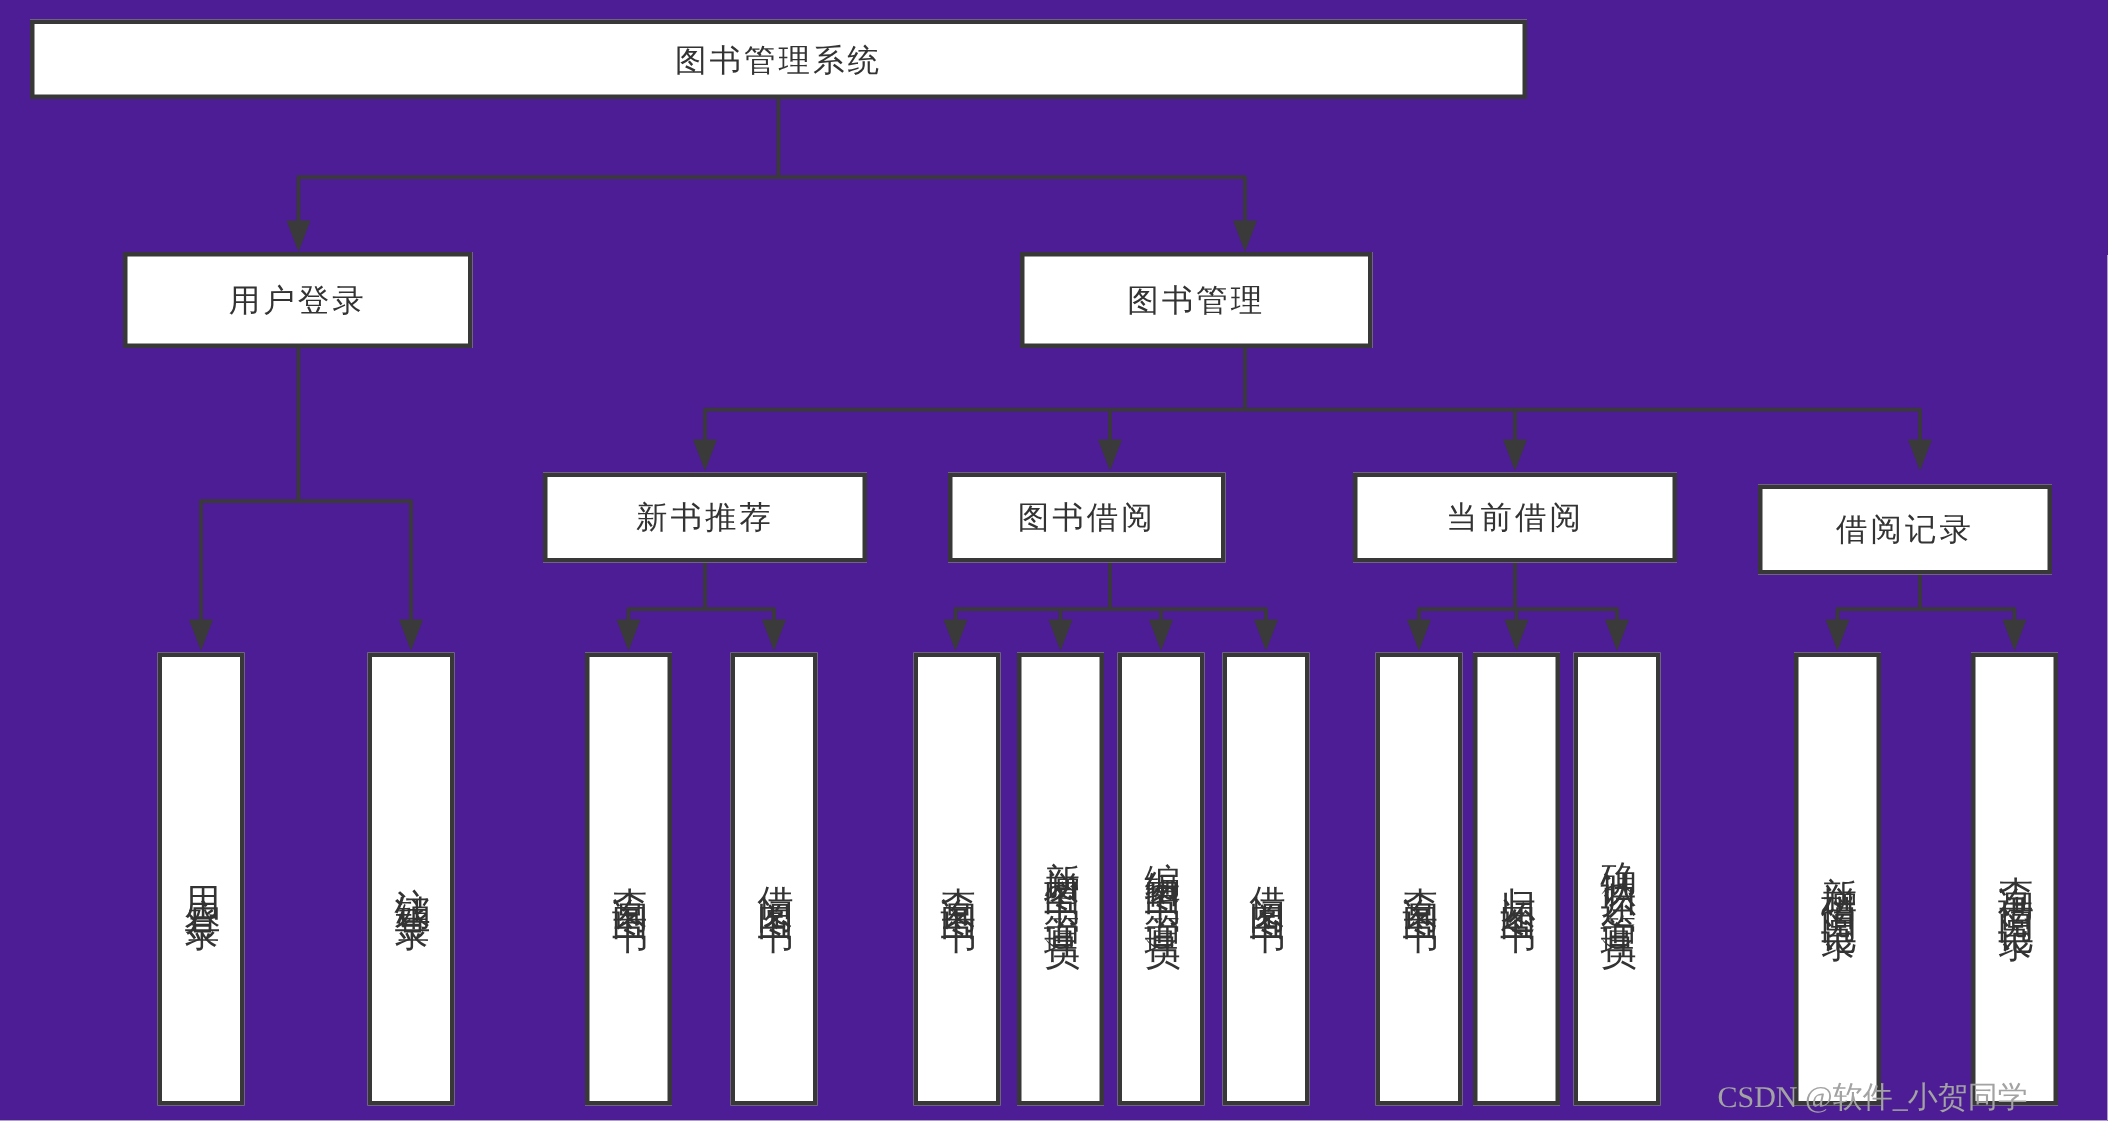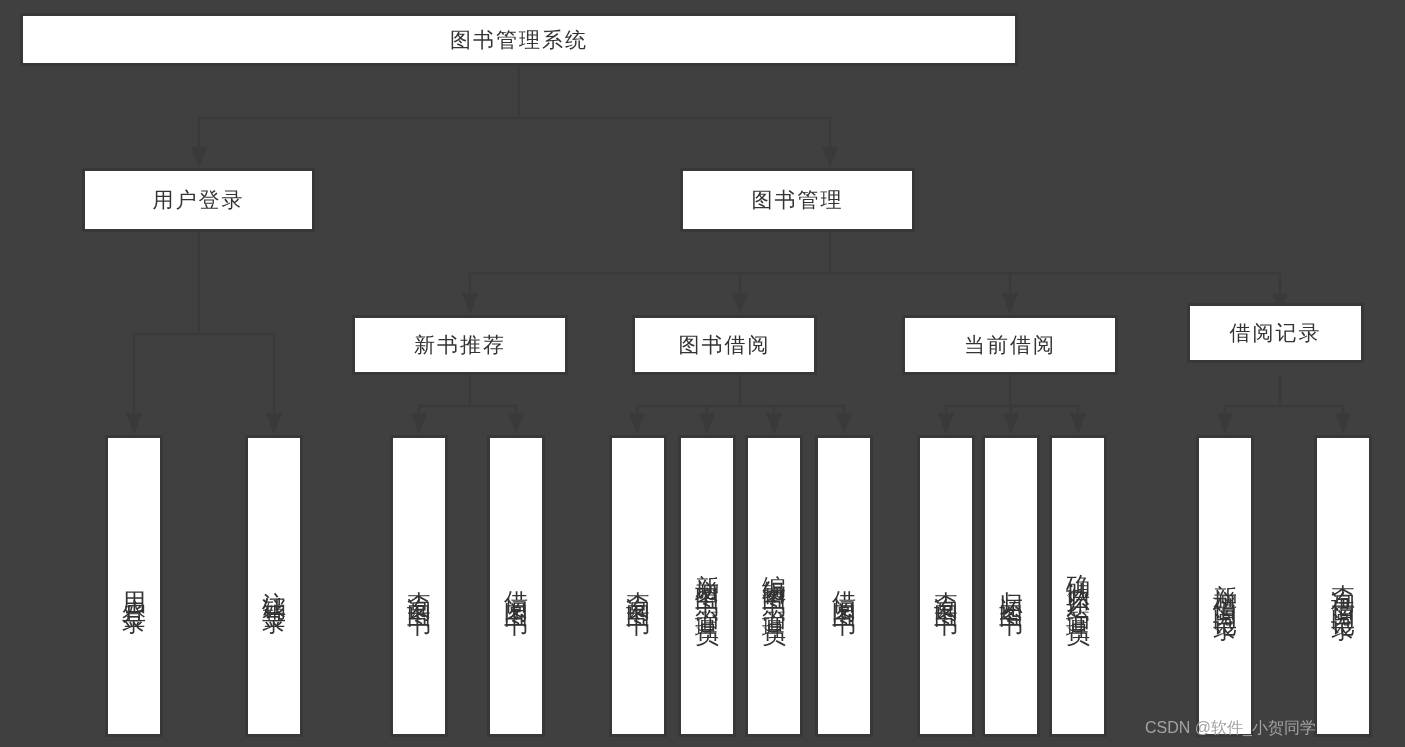--- a/index.html
+++ b/index.html
@@ -1,22 +1,22 @@
 <!DOCTYPE html>
 <html><head>
 <meta charset="utf-8">
 <style>
   html, body { margin: 0; padding: 0; background: #ffffff; }
   .stage {
     position: relative;
     width: 1405px;
     height: 747px;
-    background: #404040;
+    background: #4c1d95;
     overflow: hidden;
-    font-family: Liberation Sans, sans-serif;
+    font-family: Liberation Serif, serif;
     text-align: center;
   }
   svg.connectors {
     position: absolute;
     left: 0; top: 0;
     width: 1405px; height: 747px;
     z-index: 1;
   }
   .connectors line { stroke: #3a3a3a; stroke-width: 2.5; }
   .connectors polygon { fill: #3a3a3a; }
@@ -36,38 +36,38 @@
     writing-mode: vertical-rl;
     text-orientation: mixed;
     font-size: 24px;
     letter-spacing: 7px;
     line-height: 1;
   }
   
   .n-root  { left: 20px;  top: 13px;  width: 998px; height: 53px; }
   .n-ul    { left: 82px;  top: 168px; width: 233px; height: 64px; }
   .n-bm    { left: 680px; top: 168px; width: 235px; height: 64px; }
-  .n-l3a   { left: 352px; top: 315px; width: 216px; height: 60px; }
+  .n-l3a   { left: 362px; top: 315px; width: 216px; height: 60px; }
   .n-l3b   { left: 632px; top: 315px; width: 185px; height: 60px; }
   .n-l3c   { left: 902px; top: 315px; width: 216px; height: 60px; }
-  .n-l3d   { left: 1172px;top: 303px; width: 177px; height: 60px; margin-left: 15px; }
+  .n-l3d   { left: 1172px;top: 323px; width: 196px; height: 60px; }
   .leaf    { top: 435px; width: 58px; height: 302px; }
   .lf1  { left: 105px; }  .lf2  { left: 245px; }
   .lf3  { left: 390px; }  .lf4  { left: 487px; }
   .lf5  { left: 609px; }  .lf6  { left: 678px; }
   .lf7  { left: 745px; }  .lf8  { left: 815px; }
   .lf9  { left: 917px; }  .lf10 { left: 982px; }
   .lf11 { left: 1049px; } .lf12 { left: 1196px; }
   .lf13 { left: 1314px; }
   .watermark {
     position: absolute;
     left: 1145px;
     top: 718px;
     z-index: 5;
-    font-size: 16px;
+    font-size: 20px;
     color: #a3a3a3;
     white-space: nowrap;
   }
 </style>
 </head>
 <body>
 
 <div class="stage">
 
   <svg class="connectors" viewBox="0 0 1405 747" xmlns="http://www.w3.org/2000/svg">

